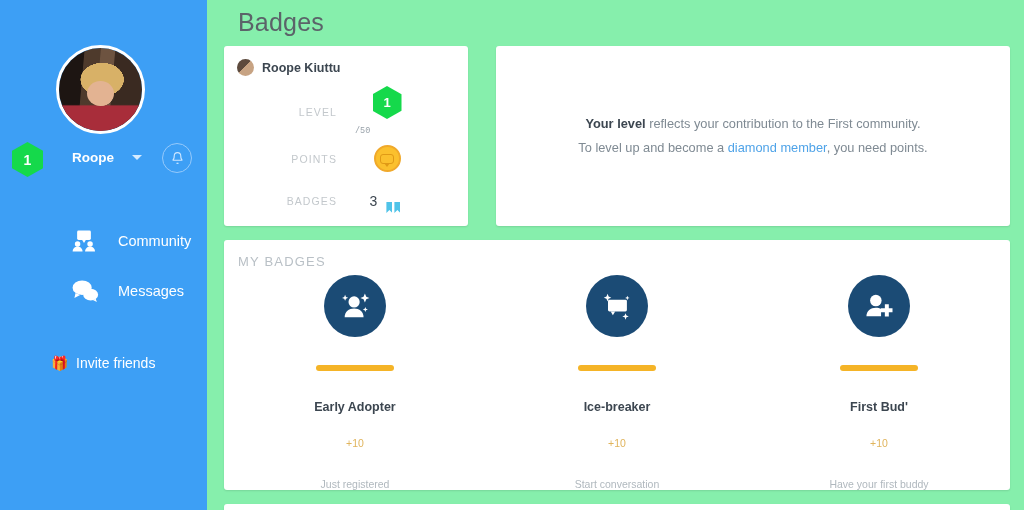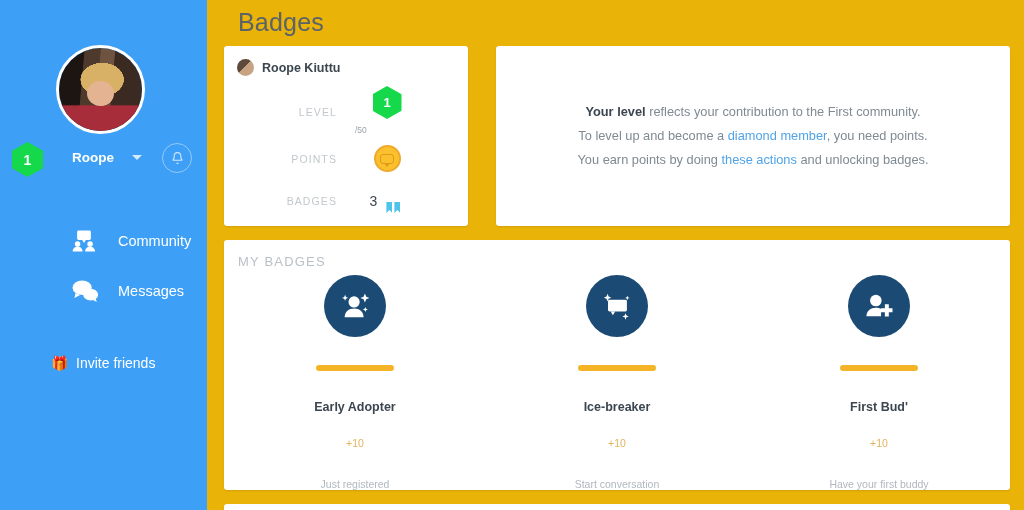--- a/index.html
+++ b/index.html
@@ -99,21 +99,21 @@
     position: relative;
   }
   .phone-ico {
     width: 13px; height: 22px; border: 1.6px solid #fff;
     border-radius: 2.5px; flex: 0 0 auto;
   }
 
   
   .main {
     flex: 1; height: 510px;
-    background: #eab308;
+    background: #86efac;
     padding: 0 14px 0 17px;
     overflow: hidden;
   }
   .page-title {
     font-size: 25px; color: #5b6369; font-weight: normal;
     padding: 8px 0 9px 14px; letter-spacing: .2px;
   }
   .row { display: flex; gap: 28px; }
   .card {
     background: #ffffff; border-radius: 3px;
@@ -139,21 +139,21 @@
     width: 29px; height: 33px; margin: 0 auto;
     background: #15d94b;
     clip-path: polygon(50% 0%, 100% 25%, 100% 75%, 50% 100%, 0% 75%, 0% 25%);
     display: flex; align-items: center; justify-content: center;
     color: #fff; font-size: 13px; font-weight: bold;
   }
   .lvl-bar {
     width: 64px; height: 5px; background: #e9edf2;
     border-radius: 3px; margin-top: 4px;
   }
-  .lvl-of { text-align: center; font-size: 8.5px; color: #9aa3ab; margin-top: 2px; }
+  .lvl-of { text-align: center; font-size: 8.5px; color: #9aa3ab; margin-top: 2px; font-family: Liberation Mono, monospace; }
   .coin {
     width: 27px; height: 27px; border-radius: 50%;
     background: #fbc02d; border: 2px solid #f0a92b;
     display: flex; align-items: center; justify-content: center;
     margin: 0 auto;
   }
   .coin-bub {
     width: 14px; height: 10px; border: 1.6px solid #e09a16;
     border-radius: 3px; position: relative;
   }
@@ -323,23 +323,20 @@
         </div>
       </section>
 
       <section class="card info-card">
         <p class="info-line">
           <b>Your level</b><span> reflects your contribution to the First community.</span>
         </p>
         <p class="info-line">
           <span>To level up and become a </span><span class="info-link">diamond member</span><span>, you need points.</span>
         </p>
-        <p class="info-line">
-          <span>You earn points by doing </span><span class="info-link">these actions</span><span> and unlocking badges.</span>
-        </p>
       </section>
     </div>
 
     <section class="card panel">
       <div class="panel-title">MY BADGES</div>
       <div class="badge-grid">
 
         <div class="badge-cell">
           <span class="badge-circle">
             <svg width="36" height="36" viewBox="0 0 40 40" fill="#ffffff">

